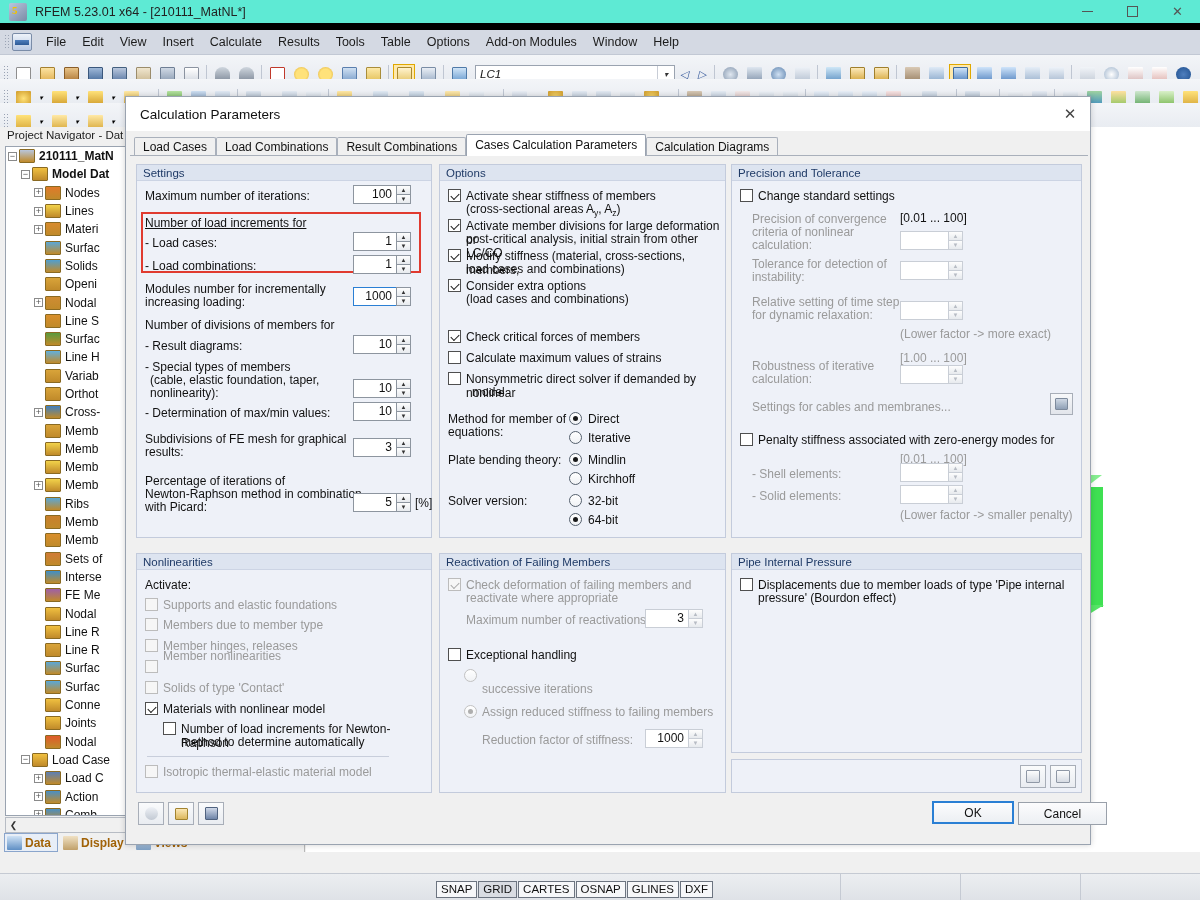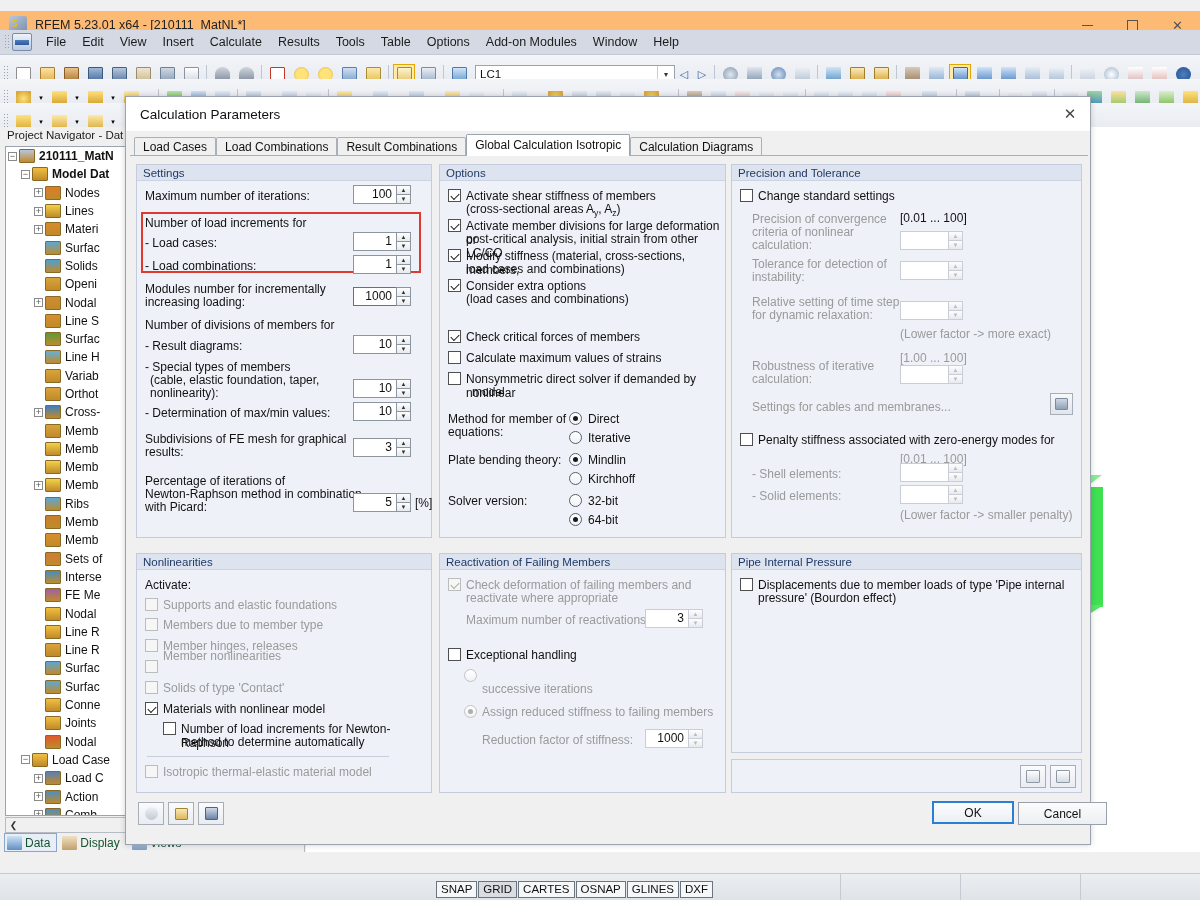--- a/index.html
+++ b/index.html
@@ -8,22 +8,22 @@
     width: 1200px; height: 900px;
     overflow: hidden;
     font-family: "Liberation Sans", sans-serif;
     font-size: 12px;
     background: #ffffff;
   }
   #app { position: relative; width: 1200px; height: 900px; background:#f0f0f0; }
 
   
   .titlebar {
-    position:absolute; left:0; top:11px; width:1200px; height:30px;
-    background:#fdba74; border-bottom:2px solid #000000;
+    position:absolute; left:0; top:0; width:1200px; height:30px;
+    background:#5eead4; border-bottom:7px solid #000000;
     display:flex; align-items:center;
   }
   .titlebar .appicon {
     width:18px; height:18px; margin-left:9px; margin-right:8px;
     background: linear-gradient(140deg,#b9c7de 0%, #7b8ba6 100%);
     border-radius:2px; position:relative; flex:none;
   }
   .titlebar .appicon:after{
     content:"5"; position:absolute; left:3px; top:1px;
     font-size:11px; font-weight:bold; color:#f2c200; font-family:"Liberation Serif",serif;
@@ -53,21 +53,21 @@
   }
   .menubar .mainicon:after{content:""; position:absolute; left:2px; top:6px; width:14px;height:5px;
     background:linear-gradient(#4f7fbe,#2d5a96); }
   .menuitem { padding:3px 8px; font-size:12.5px; color:#1c1c1c; cursor:default; white-space:nowrap;}
 
   
   .toolbar {
     position:absolute; left:0; width:1200px; height:39px;
     background:linear-gradient(#f3f5f8,#e3e7ee);
     border-bottom:1px solid #cfd5df;
-    display:flex; align-items:center;
+    display:flex; align-items:center;font-style:italic;
   }
   .tb1 { top:55px; }
   .tb2 { top:79px; }
   .tb3 { top:103px; }
   .tgrip { width:5px; height:18px; margin:0 3px;
     background-image: radial-gradient(#99a2b3 40%, transparent 41%); background-size:3px 3px; flex:none;}
   .tbtn { width:22px; height:21px; margin:0 1px; flex:none; position:relative;
           display:flex;align-items:center;justify-content:center; }
   .tsep { width:1px; height:18px; background:#bfc6d2; margin:0 3px; flex:none;}
   .ico { width:15px; height:15px; display:block; border-radius:1px; }
@@ -101,22 +101,22 @@
   .tdots { width:13px; height:18px; flex:none;
      background-image: radial-gradient(#9a9a9a 35%, transparent 36%);
      background-size:2px 4px; background-position:center; background-repeat:repeat-y;}
   .ficon { width:16px; height:14px; flex:none; margin-right:4px; border-radius:1px; }
   .nav-scrollleft{
     position:absolute; left:5px; bottom:19px; width:292px; height:16px;
     background:#f0f0f0; border:1px solid #b7bcc4; display:flex; align-items:center;
   }
   .nav-scrollleft .arr{width:15px;height:14px;display:flex;align-items:center;justify-content:center;font-size:9px;color:#333;}
   .nav-tabs { position:absolute; left:4px; bottom:0; height:19px; display:flex; gap:2px; }
-  .nav-tab { display:flex; align-items:center; padding:0 6px 0 2px; font-size:12px; color:#14532d;
-             border:1px solid transparent; }
+  .nav-tab { display:flex; align-items:center; padding:0 6px 0 2px; font-size:12px; color:#a16207;
+             border:1px solid transparent;font-weight:bold; }
   .nav-tab.active { background:#e8eef7; border:1px solid #8aa5cc; }
   .nav-tab .ni { width:15px;height:14px;margin-right:3px; border-radius:1px;}
 
   
   .workarea {
     position:absolute; left:306px; top:127px; right:0; height:725px;
     background:#ffffff;
   }
   .column3d {
     position:absolute; left:700px; top:230px; width:60px; height:420px;
@@ -953,41 +953,41 @@
   <div class="dialog">
     <div class="dlg-titlebar">
       <div class="dlg-title">Calculation Parameters</div>
       <div class="dlg-close">✕</div>
     </div>
 
     <div class="tabstrip">
       <div class="tab">Load Cases</div>
       <div class="tab">Load Combinations</div>
       <div class="tab">Result Combinations</div>
-      <div class="tab active">Global Calculation Isotropic</div>
+      <div class="tab active">Cases Calculation Parameters</div>
       <div class="tab">Calculation Diagrams</div>
     </div>
 
     <div class="dlg-body">
 
       <div class="gbox" style="left:6px; top:8px; width:296px; height:374px;">
         <div class="ghead">Settings</div>
 
         <div class="lbl" style="left:8px; top:25px;">Maximum number of iterations:</div>
         <div class="spin" style="left:216px; top:20px; width:58px;">
           <div class="fld">100</div>
           <div class="btns">
               <div>▲</div>
               <div>▼</div>
             </div>
         </div>
 
         <div class="redbox" style="left:4px; top:47px; width:280px; height:61px;"></div>
 
-        <div class="lbl" style="left:8px; top:52px;">Number of load increments for</div>
+        <div class="lbl" style="left:8px; top:52px;text-decoration:underline;">Number of load increments for</div>
         <div class="lbl" style="left:8px; top:72px;">- Load cases:</div>
         <div class="spin" style="left:216px; top:67px; width:58px;">
           <div class="fld">1</div>
           <div class="btns">
               <div>▲</div>
               <div>▼</div>
             </div>
         </div>
         <div class="lbl" style="left:8px; top:95px;">- Load combinations:</div>
         <div class="spin" style="left:216px; top:90px; width:58px;">

